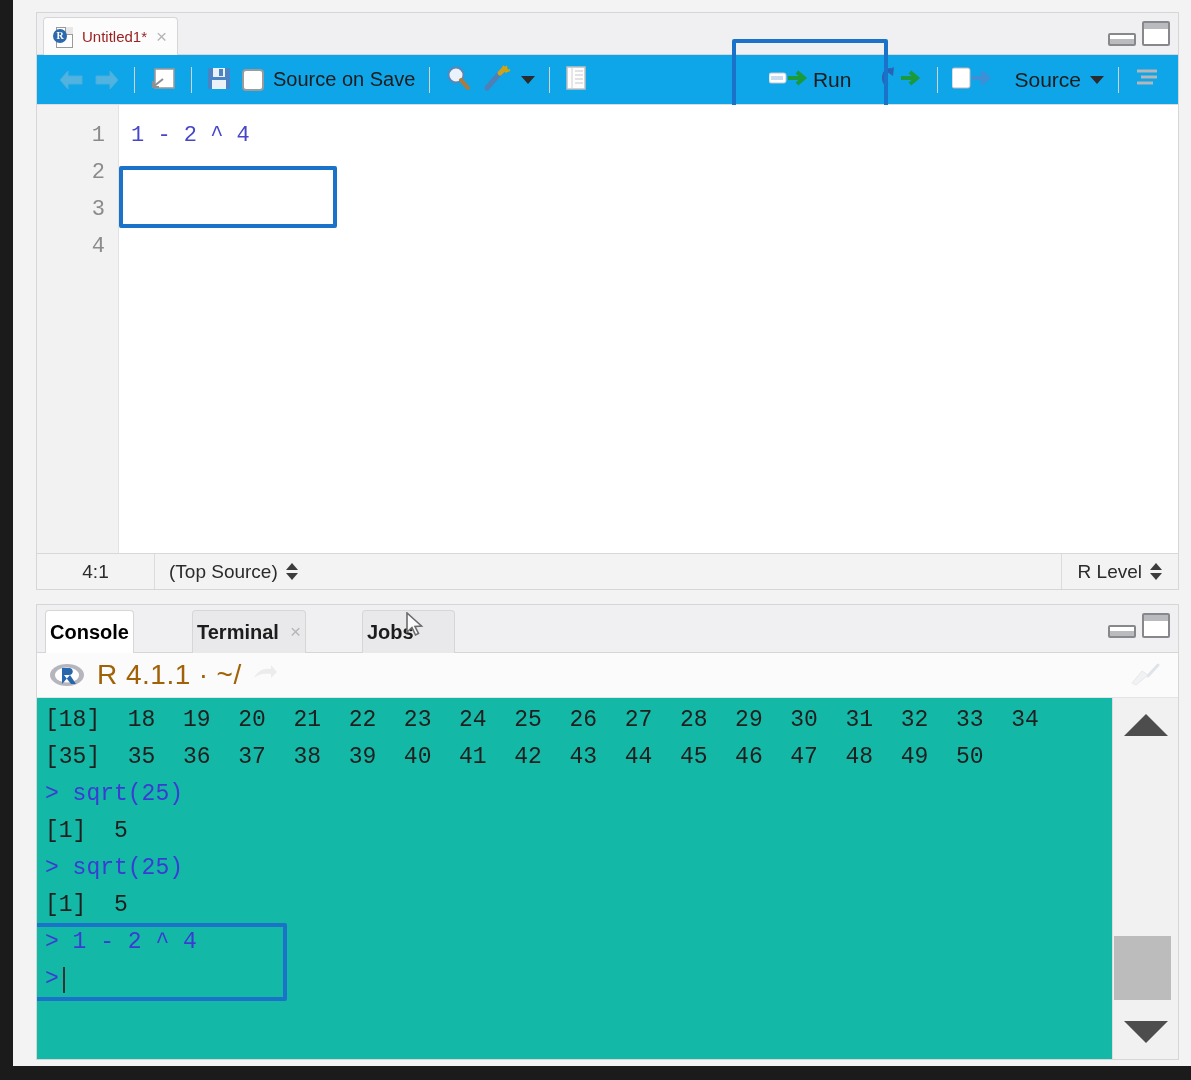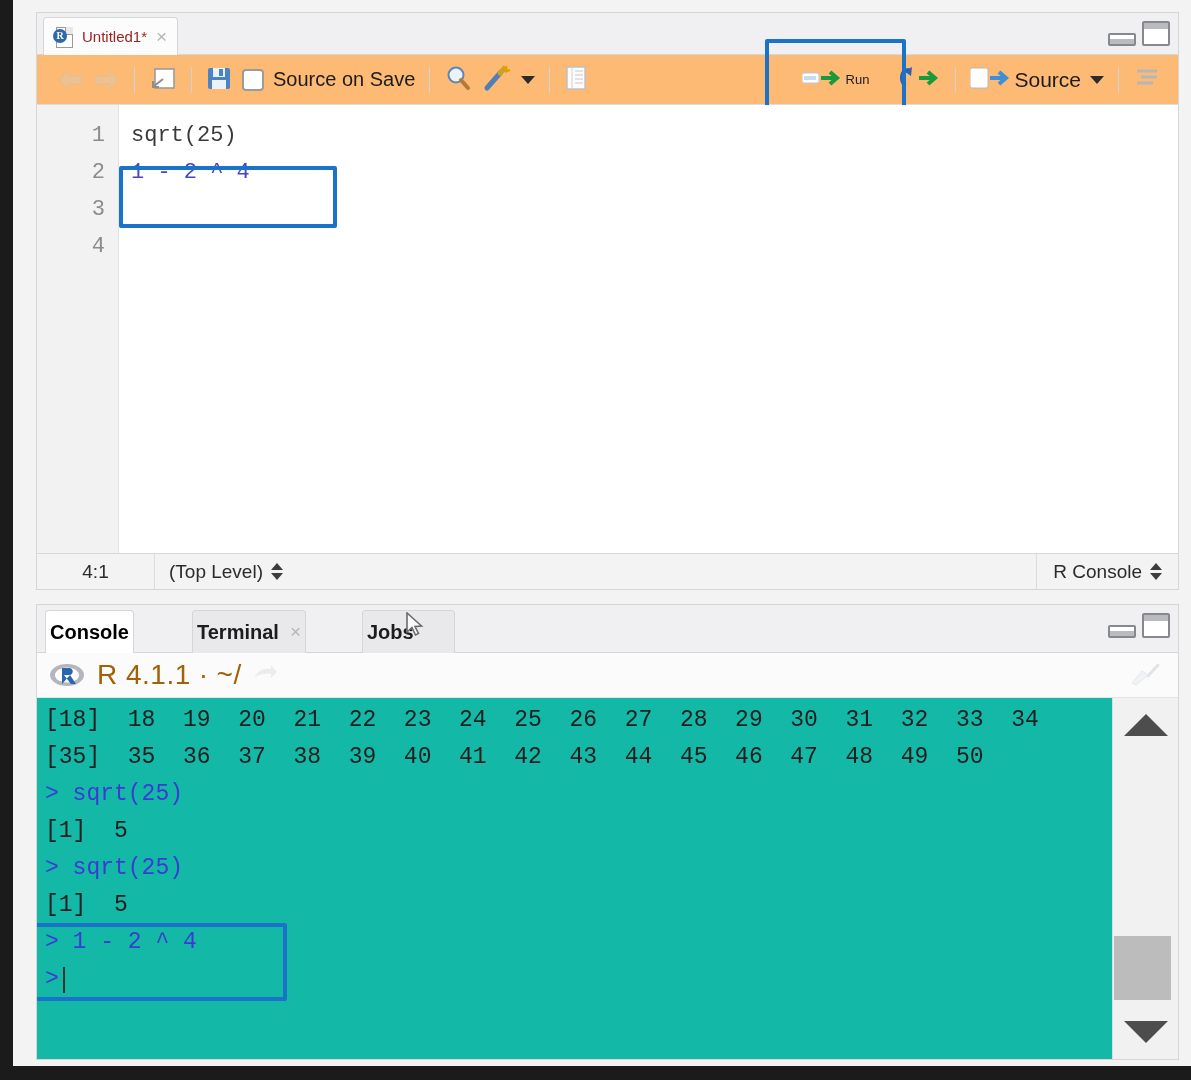--- a/index.html
+++ b/index.html
@@ -98,21 +98,21 @@
   .win-max {
     width: 28px; height: 25px;
     border: 2px solid #86888c; border-radius: 2px;
     background: linear-gradient(#b9bbbe 0 28%, #ffffff 28% 100%);
     box-sizing: border-box;
   }
 
   .toolbar {
     position: absolute; left: 0; top: 42px;
     width: 100%; height: 50px;
-    background: #fdba74;
+    background: #0ea5e9;
     border-bottom: 1px solid #dcdcdc;
     box-sizing: border-box;
     display: flex; align-items: center;
   }
   .tb-sep {
     width: 1px; height: 26px; background: #d2d2d2; margin: 0 9px;
   }
   .tb-item {
     display: flex; align-items: center; height: 38px;
     padding: 0 5px; border-radius: 3px; box-sizing: border-box;
@@ -127,22 +127,22 @@
     width: 22px; height: 22px; border: 2px solid #9b9b9b; border-radius: 4px;
     background: #fff; box-sizing: border-box;
   }
   .run-btn-wrap {
     position: relative; display: flex; align-items: center;
   }
   .highlight-box {
     position: absolute; border: 4px solid #1a73c8; border-radius: 2px;
     box-sizing: border-box; pointer-events: none;
   }
-  .run-label { font-size: 13px; color: #1c1c1c; margin-left: 4px; }
-  .source-label { font-size: 21px; color: #1c1c1c; margin-left: 0; }
+  .run-label { font-size: 21px; color: #1c1c1c; margin-left: 4px; }
+  .source-label { font-size: 21px; color: #1c1c1c; margin-left: 18px; }
   .caret-dn {
     width: 0; height: 0; border-left: 7px solid transparent;
     border-right: 7px solid transparent; border-top: 8px solid #2b2b2b;
     margin-left: 9px;
   }
 
   
   .editor {
     position: absolute; left: 0; top: 92px; right: 0; bottom: 36px;
     background: #ffffff;
@@ -408,39 +408,38 @@
       </div>
 
       <div class="editor">
         <div class="gutter">
           <div>1</div>
           <div>2</div>
           <div>3</div>
           <div>4</div>
         </div>
         <div class="code-area">
-          <div class="code-line">sqrt(25)</div>
           <div class="code-line"></div>
           <div class="code-line num">1 - 2 ^ 4</div>
           <div class="code-line"></div>
           <div class="highlight-box" style="left:0px; top:61px; width:218px; height:62px;"></div>
         </div>
       </div>
 
       <div class="status-bar">
         <div class="sb-cell sb-pos">4:1</div>
         <div class="sb-cell sb-scope">
-          <span>(Top Level)</span>
+          <span>(Top Source)</span>
           <span class="updown">
               <i class="u"></i>
               <i class="d"></i>
             </span>
         </div>
         <div class="sb-right">
-          <span>R Console</span>
+          <span>R Level</span>
           <span class="updown">
               <i class="u"></i>
               <i class="d"></i>
             </span>
         </div>
       </div>
     </div>
 
     <div class="console-pane">
 

